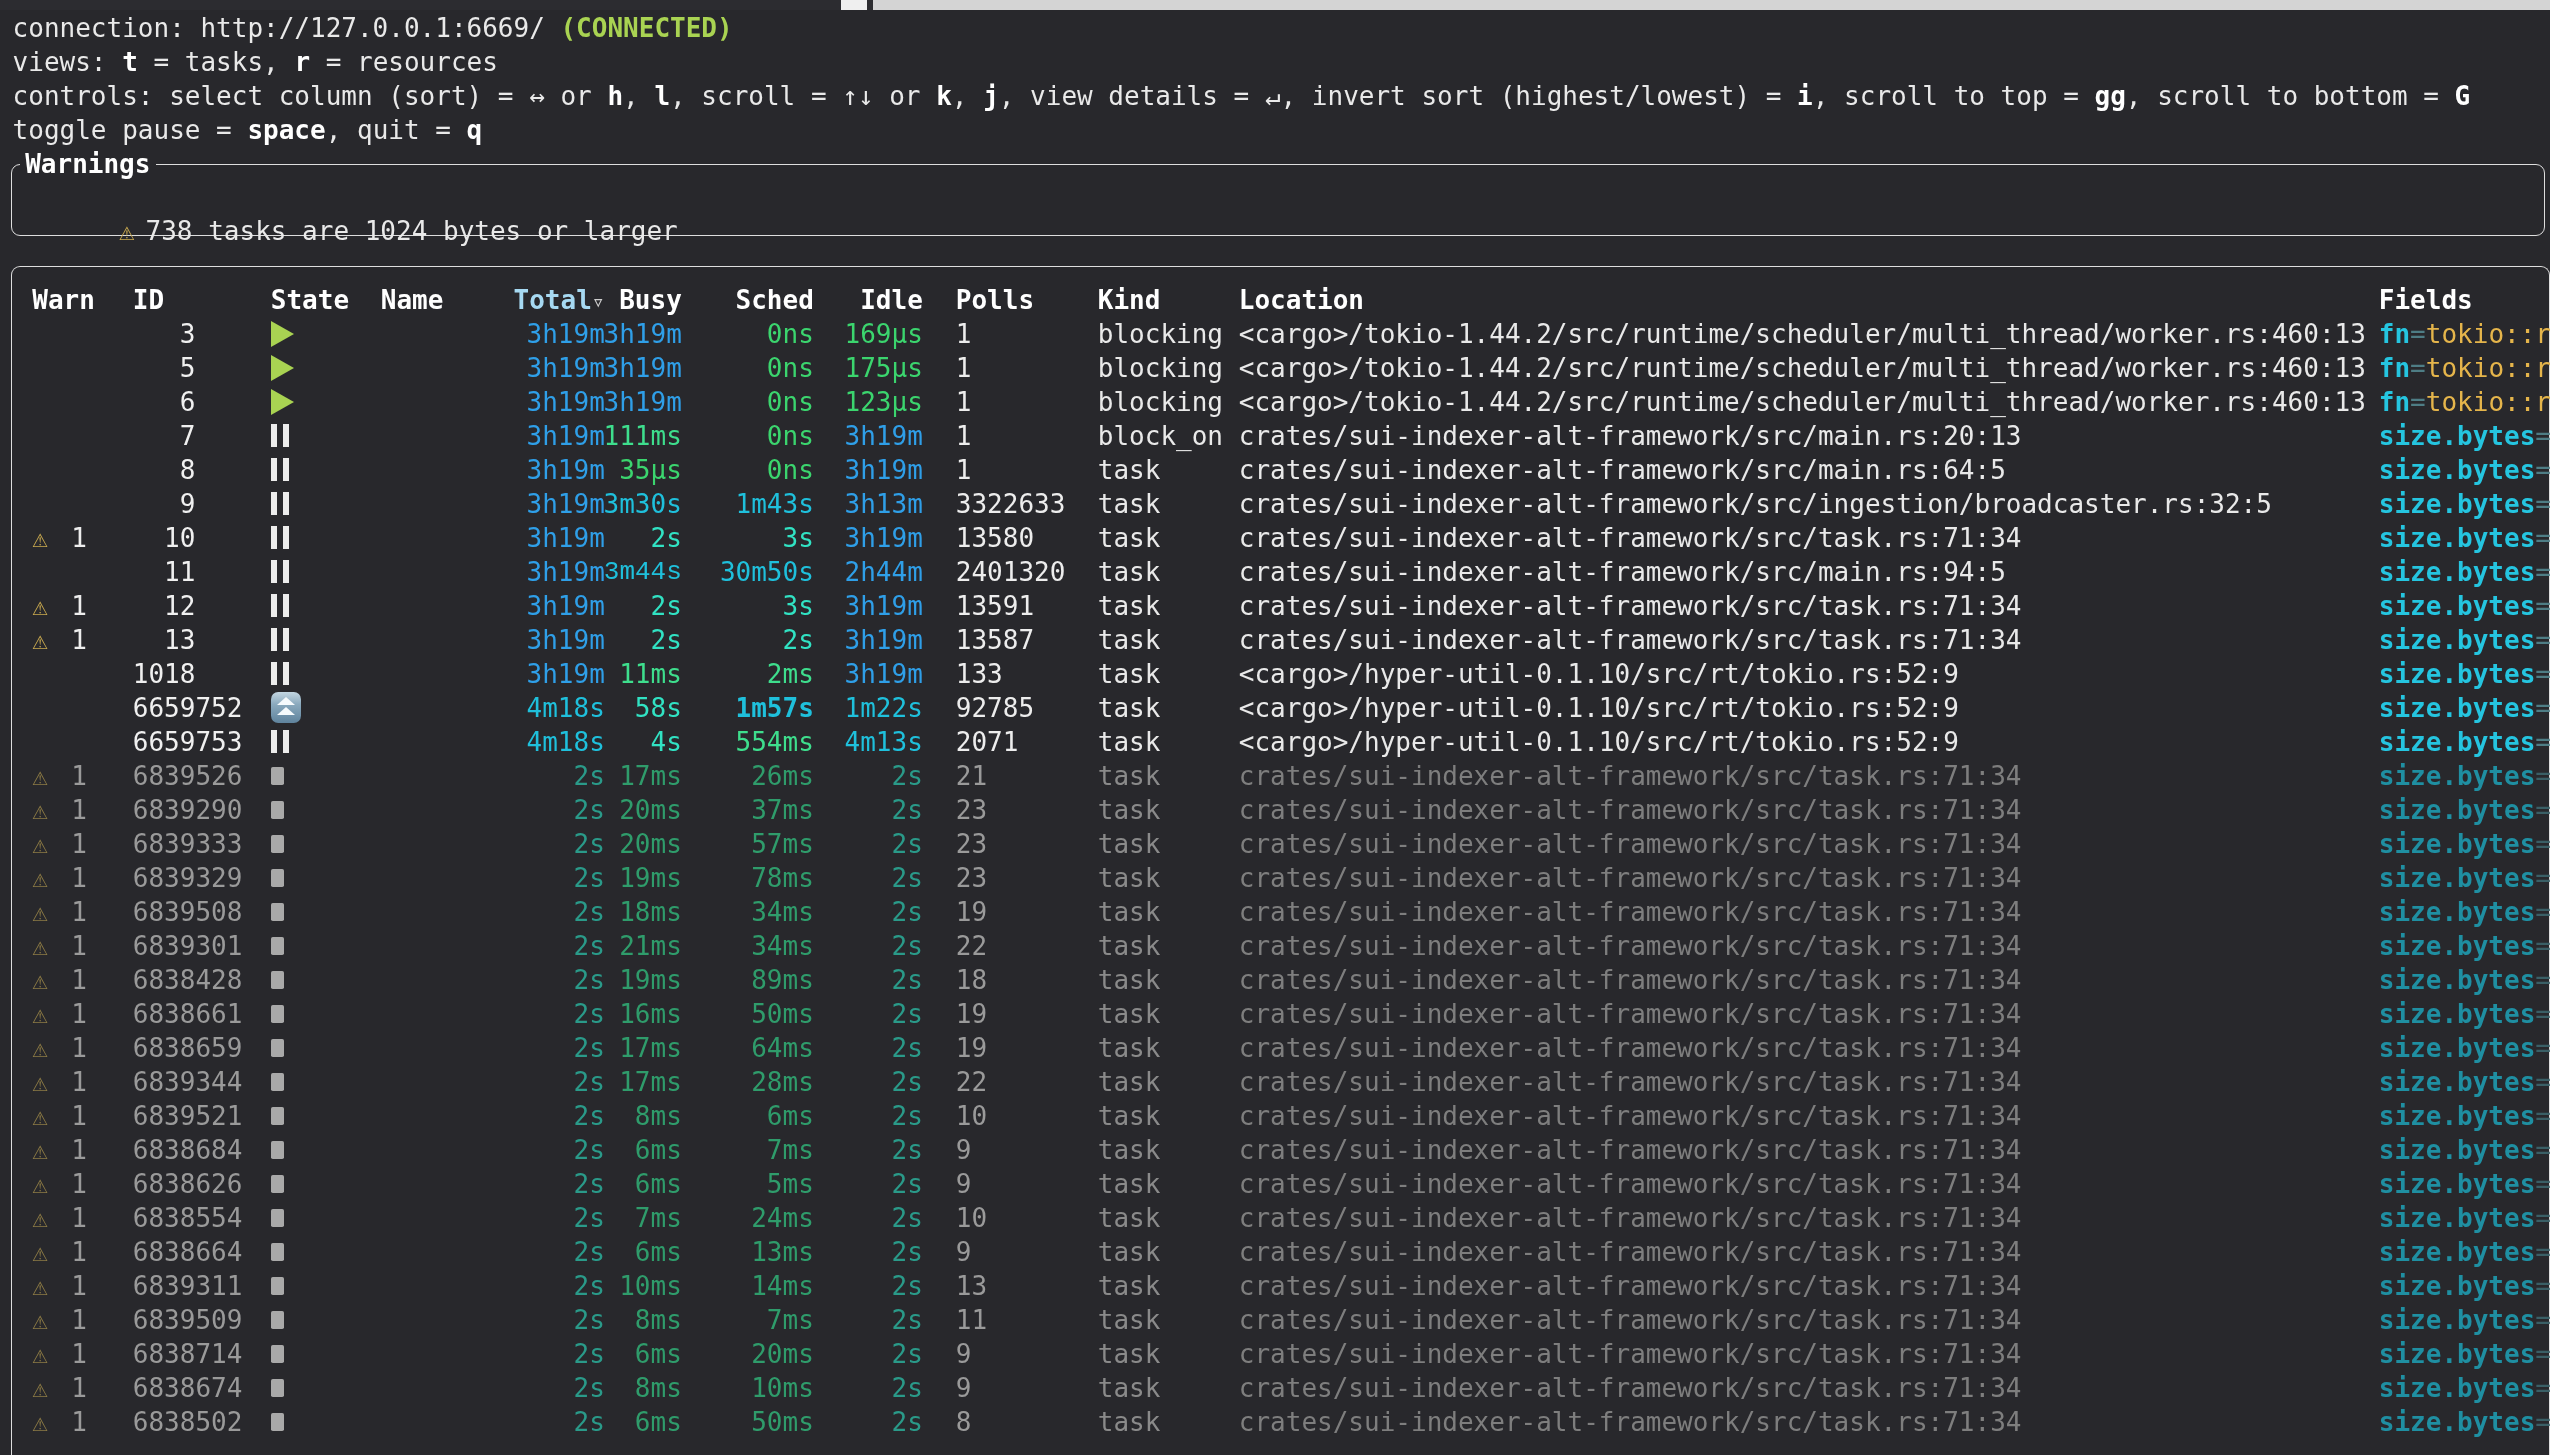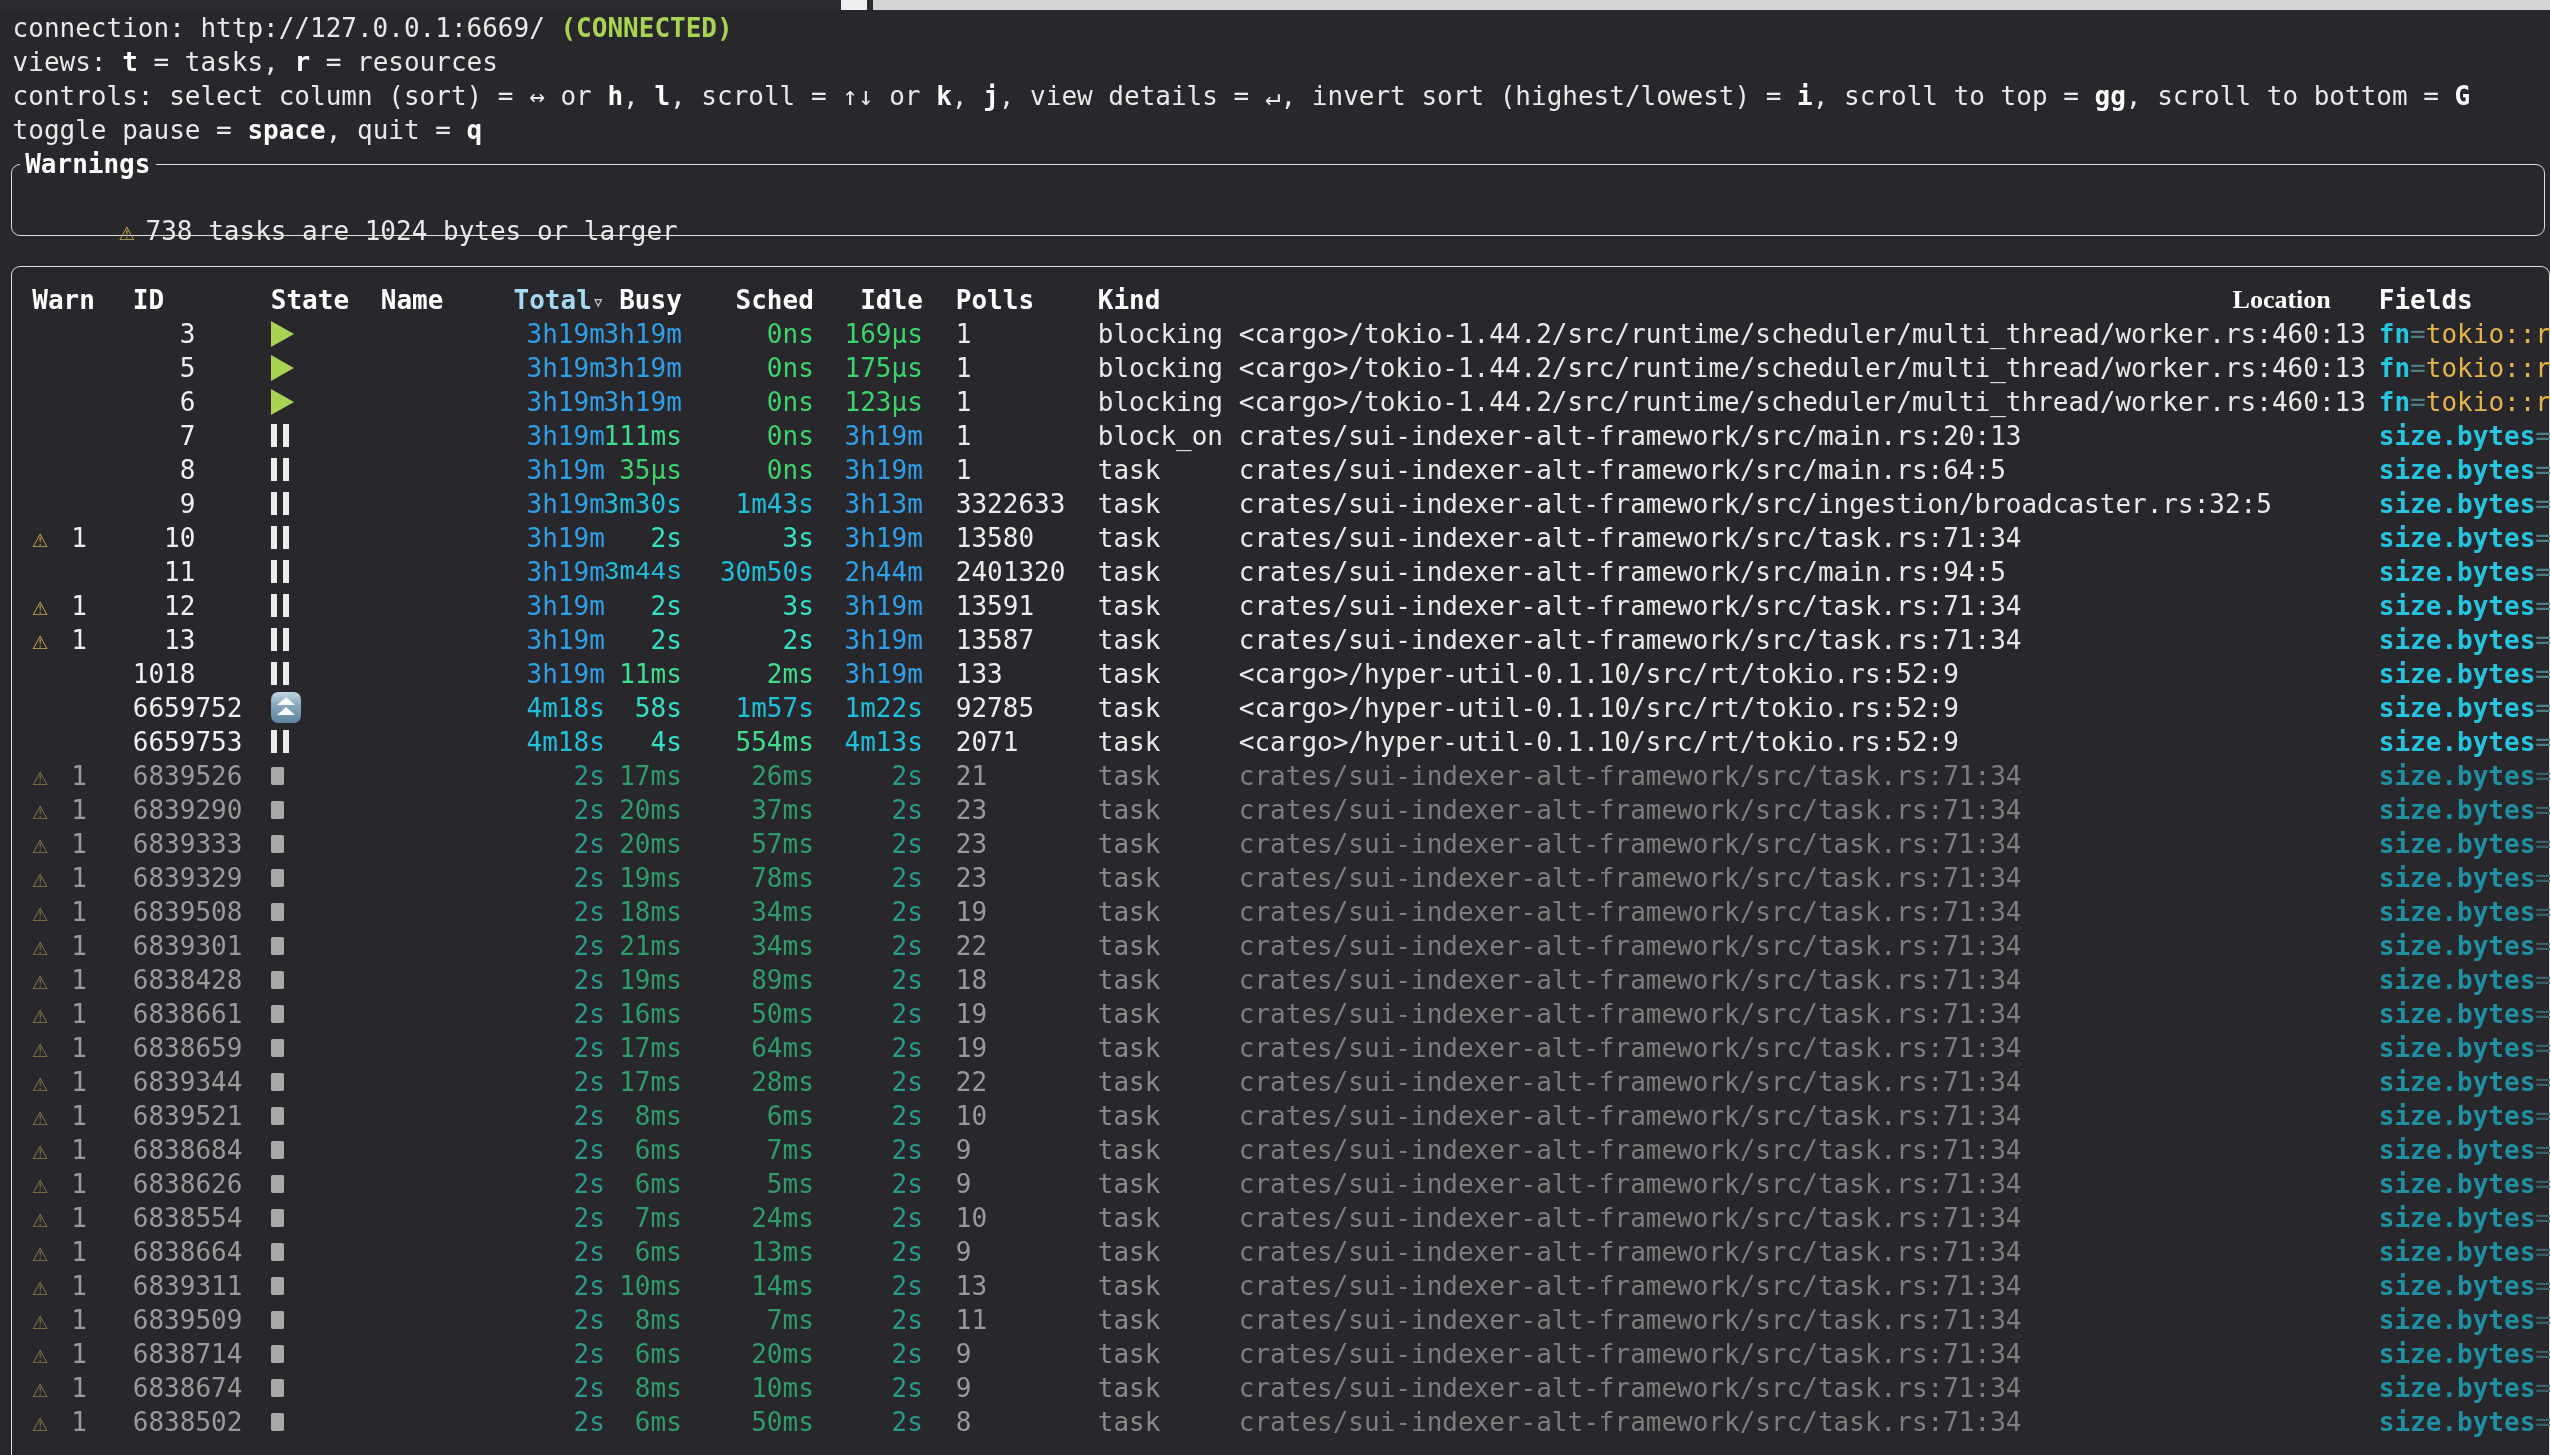--- a/index.html
+++ b/index.html
@@ -107,21 +107,21 @@
         <span class="hcell" style="left: 21.5px; width: 75px; text-align: left;">Warn</span>
         <span class="hcell" style="left: 122px; width: 126px; text-align: left;">ID</span>
         <span class="hcell" style="left: 260px; width: 106px; text-align: left;">State</span>
         <span class="hcell" style="left: 370px; width: 90px; text-align: left;">Name</span>
         <span class="hcell" style="left: 463px; width: 131px; text-align: right;"><span class="sort-label">Total</span><span class="sort-ind">▿</span></span>
         <span class="hcell" style="left: 585px; width: 86px; text-align: right;">Busy</span>
         <span class="hcell" style="left: 677px; width: 126px; text-align: right;">Sched</span>
         <span class="hcell" style="left: 808px; width: 104px; text-align: right;">Idle</span>
         <span class="hcell" style="left: 945px; width: 135px; text-align: left;">Polls</span>
         <span class="hcell" style="left: 1087px; width: 135px; text-align: left;">Kind</span>
-        <span class="hcell" style="left: 1188px; width: 1132px; text-align: right; font-family: Liberation Serif, serif;">Location</span>
+        <span class="hcell" style="left: 1228px; width: 1132px; text-align: left;">Location</span>
         <span class="hcell" style="left: 2368px; width: 188px; text-align: left;">Fields</span>
       </div>
     <div class="tbody" id="tbody">
         <div class="row">
           <span class="cell c-warn" style="left: 21.5px; width: 75px; text-align: left;"></span>
           <span class="cell c-id" style="left: 122px; width: 126px; text-align: left;">   3</span>
           <span class="cell c-state" style="left: 260px; width: 106px; text-align: left;"><span class="st st-run"></span></span>
           <span class="cell dur-h" style="left: 463px; width: 131px; text-align: right;">3h19m</span>
           <span class="cell dur-h" style="left: 585px; width: 86px; text-align: right;">3h19m</span>
           <span class="cell dur-us" style="left: 677px; width: 126px; text-align: right;">0ns</span>
@@ -260,21 +260,21 @@
           <span class="cell c-kind" style="left: 1087px; width: 135px; text-align: left;">task</span>
           <span class="cell c-loc" style="left: 1228px; width: 1132px; text-align: left;">&lt;cargo&gt;/hyper-util-0.1.10/src/rt/tokio.rs:52:9</span>
           <span class="cell c-fields" style="left: 2368px; width: 188px; text-align: left;"><span class="f-key">size.bytes</span><span class="f-eq">=</span><span class="f-val"></span></span>
         </div>
         <div class="row">
           <span class="cell c-warn" style="left: 21.5px; width: 75px; text-align: left;"></span>
           <span class="cell c-id" style="left: 122px; width: 126px; text-align: left;">6659752</span>
           <span class="cell c-state" style="left: 260px; width: 106px; text-align: left;"><span class="st st-sched"></span></span>
           <span class="cell dur-m" style="left: 463px; width: 131px; text-align: right;">4m18s</span>
           <span class="cell dur-s" style="left: 585px; width: 86px; text-align: right;">58s</span>
-          <span class="cell dur-m" style="left: 677px; width: 126px; text-align: right;">1m57s</span>
+          <span class="cell dur-m" style="left: 677px; width: 126px; text-align: right; font-weight: bold;">1m57s</span>
           <span class="cell dur-m" style="left: 808px; width: 104px; text-align: right;">1m22s</span>
           <span class="cell c-polls" style="left: 945px; width: 135px; text-align: left;">92785</span>
           <span class="cell c-kind" style="left: 1087px; width: 135px; text-align: left;">task</span>
           <span class="cell c-loc" style="left: 1228px; width: 1132px; text-align: left;">&lt;cargo&gt;/hyper-util-0.1.10/src/rt/tokio.rs:52:9</span>
           <span class="cell c-fields" style="left: 2368px; width: 188px; text-align: left;"><span class="f-key">size.bytes</span><span class="f-eq">=</span><span class="f-val"></span></span>
         </div>
         <div class="row">
           <span class="cell c-warn" style="left: 21.5px; width: 75px; text-align: left;"></span>
           <span class="cell c-id" style="left: 122px; width: 126px; text-align: left;">6659753</span>
           <span class="cell c-state" style="left: 260px; width: 106px; text-align: left;"><span class="st st-pause"></span></span>

